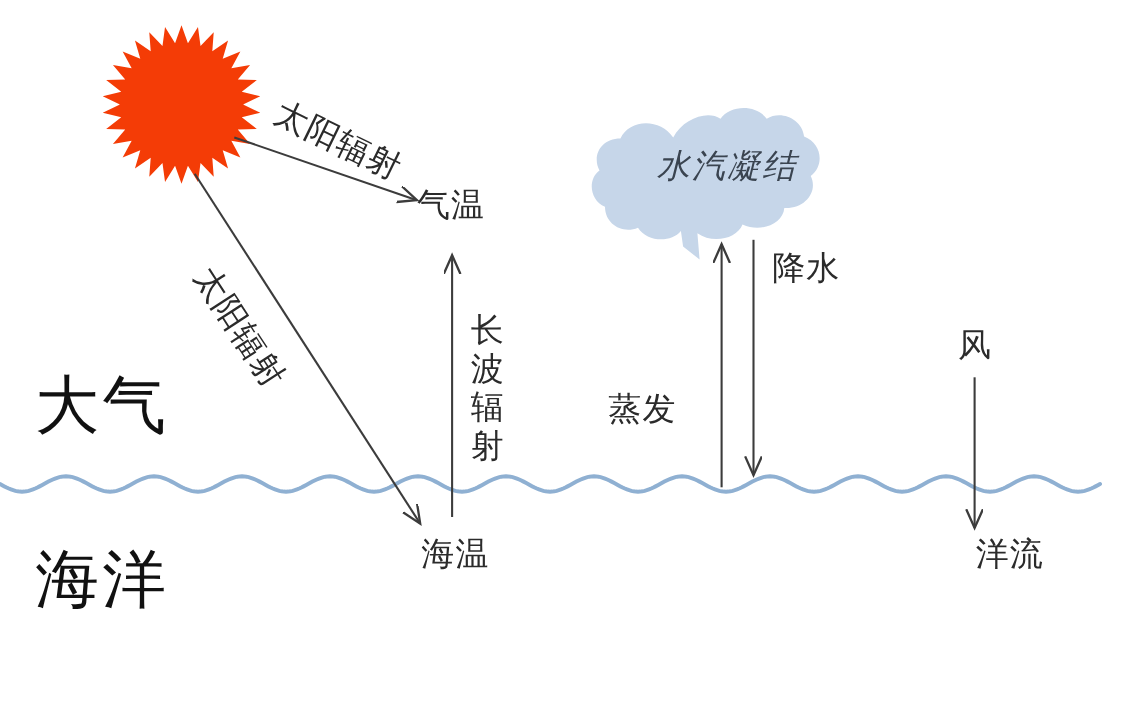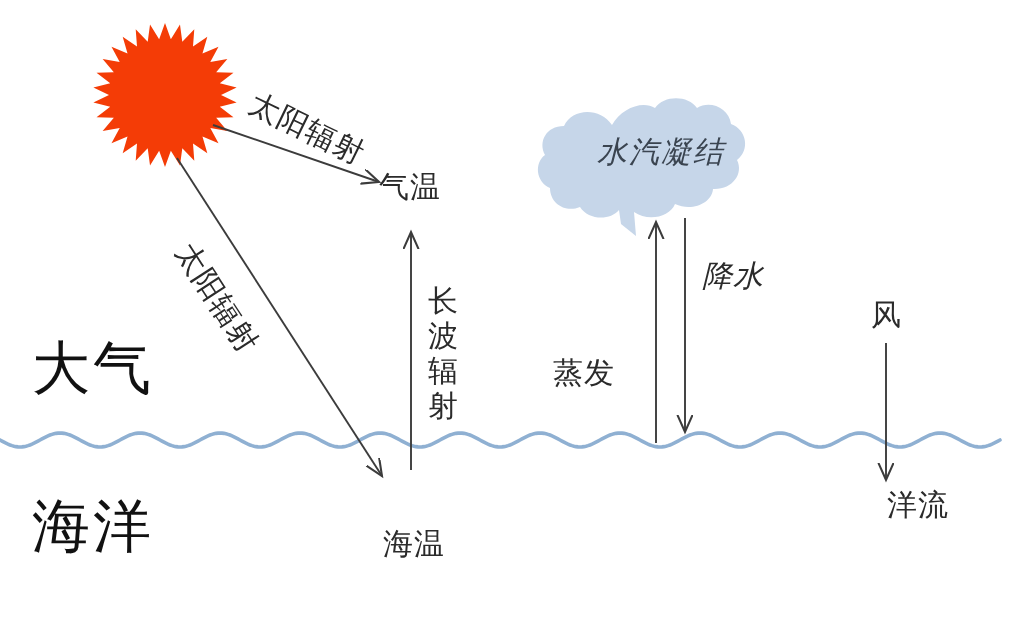--- a/index.html
+++ b/index.html
@@ -109,27 +109,27 @@
 
   <div class="lbl lbl-md" style="left:379px; top:172px;">气温</div>
 
   <div class="vstack" style="left:428px; top:283px;">
     <span>长</span>
     <span>波</span>
     <span>辐</span>
     <span>射</span>
   </div>
 
-  <div class="lbl lbl-md" style="left:383px; top:490px;margin-top:39px;">海温</div>
+  <div class="lbl lbl-md" style="left:383px; top:490px;">海温</div>
 
   <div class="lbl lbl-cloud" style="left:597px; top:137px;">水汽凝结</div>
 
   <div class="lbl lbl-md" style="left:553px; top:358px;text-align:center;">蒸发</div>
 
-  <div class="lbl lbl-md" style="left:702px; top:261px;font-style:italic;">降水</div>
+  <div class="lbl lbl-md" style="left:702px; top:230px;">降水</div>
 
   <div class="lbl lbl-md" style="left:871px; top:300px;">风</div>
 
   <div class="lbl lbl-md" style="left:855px; top:490px;margin-left:32px;">洋流</div>
 
   <div class="lbl lbl-big" style="left:32px; top:340px;">大气</div>
 
   <div class="lbl lbl-big" style="left:32px; top:498px;">海洋</div>
 
 </div>

